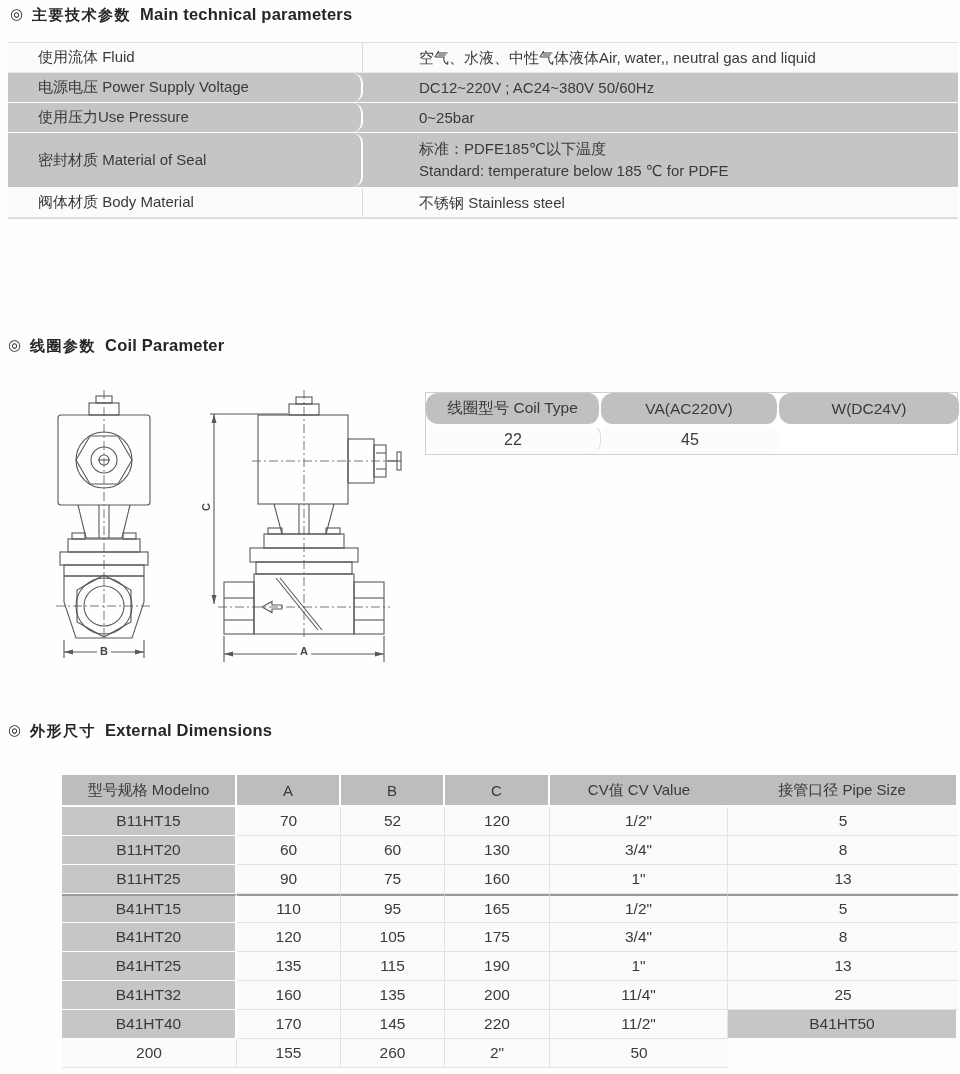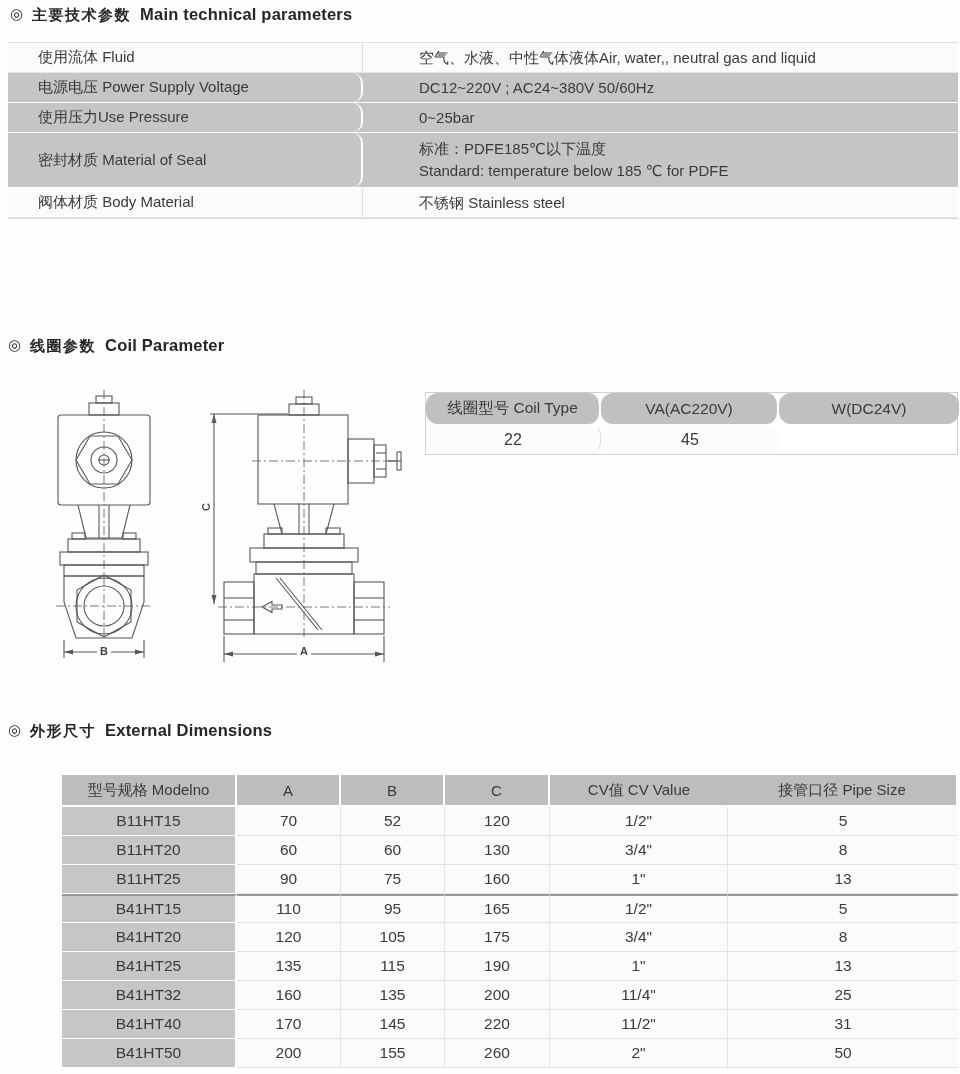--- a/index.html
+++ b/index.html
@@ -241,21 +241,20 @@
       <div class="dt-cell dt-data">160</div>
       <div class="dt-cell dt-data">135</div>
       <div class="dt-cell dt-data">200</div>
       <div class="dt-cell dt-data">11/4"</div>
       <div class="dt-cell dt-data cLast">25</div>
       <div class="dt-cell dt-model">B41HT40</div>
       <div class="dt-cell dt-data">170</div>
       <div class="dt-cell dt-data">145</div>
       <div class="dt-cell dt-data">220</div>
       <div class="dt-cell dt-data">11/2"</div>
-      <div class="dt-cell dt-data cLast">31</div>
       <div class="dt-cell dt-model">B41HT50</div>
       <div class="dt-cell dt-data">200</div>
       <div class="dt-cell dt-data">155</div>
       <div class="dt-cell dt-data">260</div>
       <div class="dt-cell dt-data">2"</div>
       <div class="dt-cell dt-data cLast">50</div>
     </div>
 
 </div>
 

